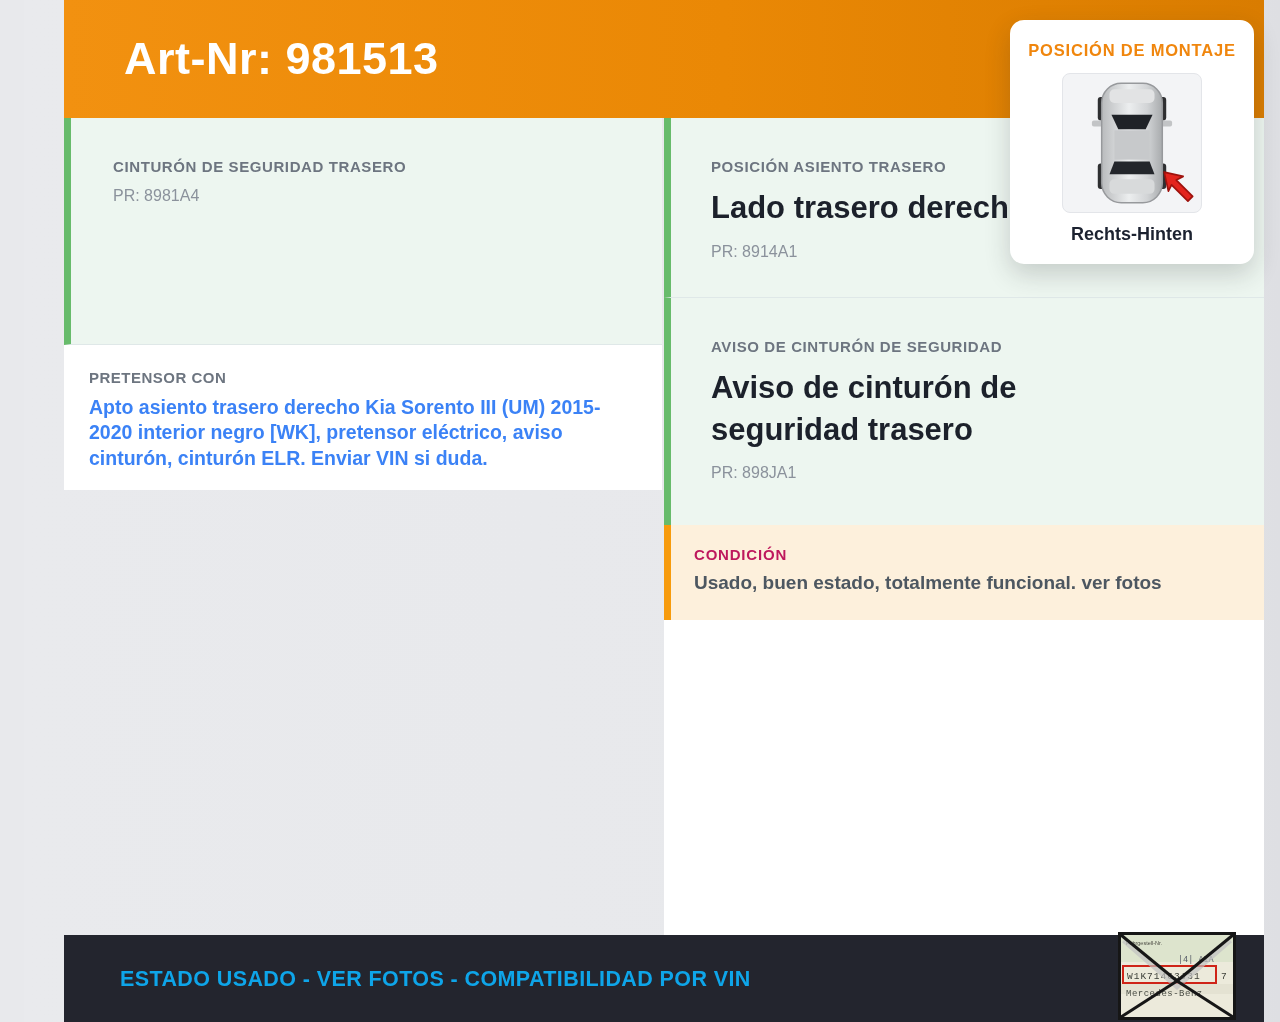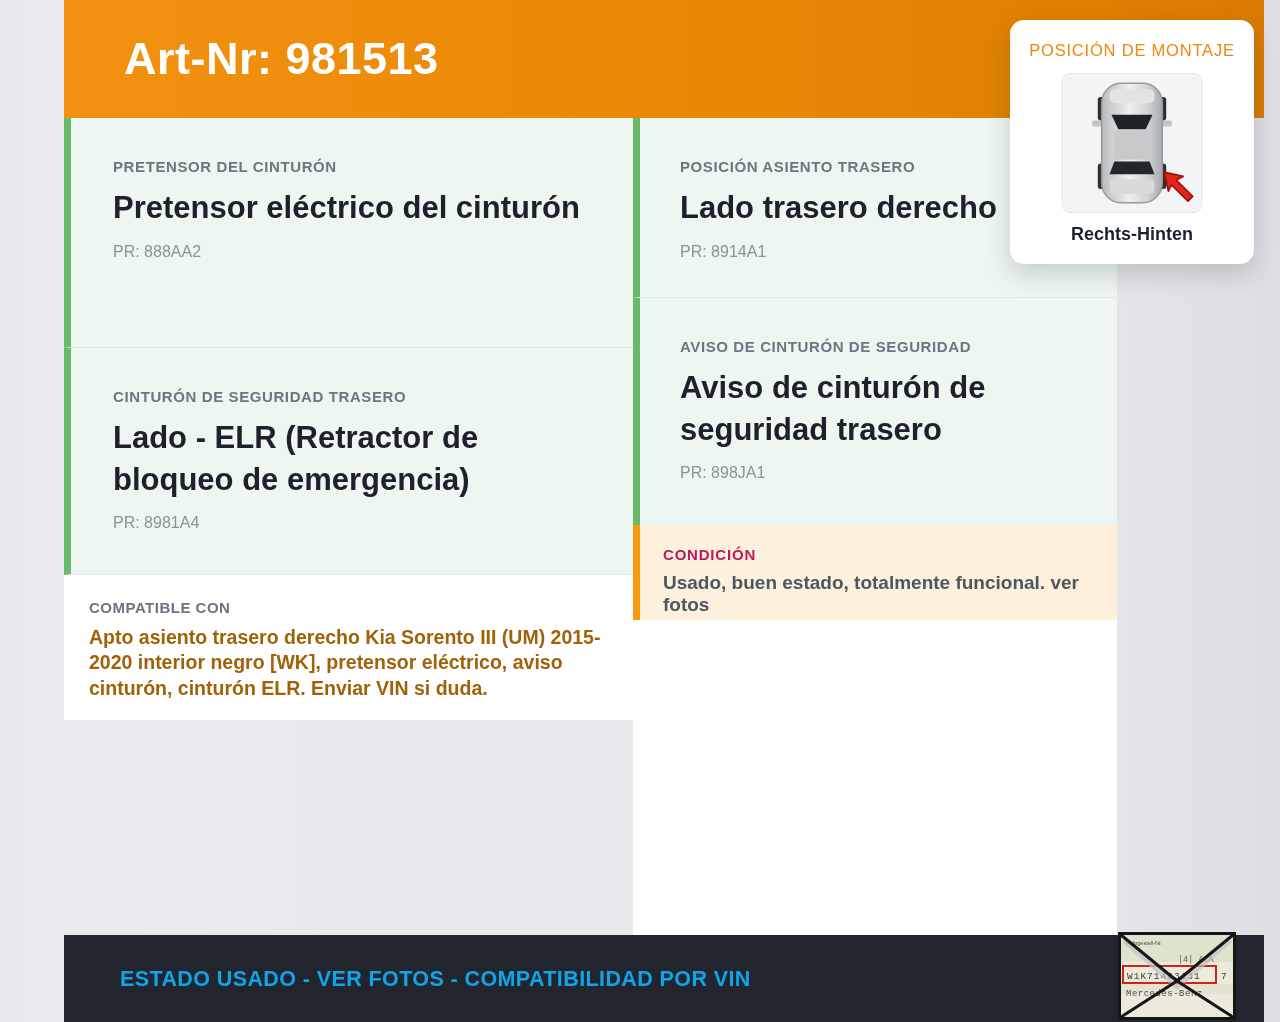--- a/index.html
+++ b/index.html
@@ -6,79 +6,73 @@
   .page{position:relative;width:1280px;height:1022px;overflow:hidden;
         font-family:"Liberation Sans",sans-serif;
         background:linear-gradient(90deg,#e9eaed 0%,#e7e8eb 80%,#dddee2 100%);margin-left:24px;}
   
   .header{position:absolute;left:40px;top:0;width:1200px;height:118px;
           background:linear-gradient(90deg,#f29110 0%,#ea8805 55%,#d97c00 100%);z-index:1;}
   .header h1{position:absolute;left:60px;top:50%;transform:translateY(-50%);
              margin:0;font-size:45px;font-weight:800;color:#ffffff;letter-spacing:.5px;}
   
   .col-left{position:absolute;left:40px;top:118px;width:598px;z-index:2;}
-  .col-right{position:absolute;left:609px;top:118px;width:484px;z-index:2;}
+  .col-right{position:absolute;left:640px;top:118px;width:600px;z-index:2;}
   .spec-card{box-sizing:border-box;background:#edf6f0;border-left:7px solid #67bb6b;
              padding:40px 30px 0 42px;}
   .spec-card.divider{border-bottom:1px solid #dfe8e8;}
   .spec-label{font-size:15px;font-weight:700;color:#6d7580;letter-spacing:.6px;margin:0 0 12px;}
   .spec-title{font-size:31px;font-weight:700;color:#1c212b;line-height:1.34;margin:0 0 14px;}
   .col-left .spec-title{max-width:470px;}
   .col-right .spec-title{max-width:400px;white-space:nowrap;overflow:visible;}
   .col-right .spec-title.wrap{white-space:normal;}
   .spec-pr{font-size:16px;font-weight:400;color:#8b929c;margin:0;}
   
   .condition{box-sizing:border-box;height:95px;background:#fdf0dc;border-left:7px solid #f79b0c;
              padding:21px 24px 0 23px;}
   .condition-label{font-size:15px;font-weight:800;color:#be185d;letter-spacing:.8px;margin:0 0 9px;}
   .condition-text{font-size:19px;font-weight:600;color:#4d5761;margin:0;}
   .filler-right{height:315px;background:#ffffff;}
   
   .compatible{box-sizing:border-box;height:145px;background:#ffffff;padding:24px 28px 0 25px;}
   .compatible-label{font-size:15px;font-weight:700;color:#6d7580;letter-spacing:.5px;margin:0 0 9px;}
-  .compatible-text{font-size:19.5px;font-weight:700;color:#a16207;line-height:1.3;margin:0;max-width:548px;}
+  .compatible-text{font-size:19.5px;font-weight:700;color:#3b82f6;line-height:1.3;margin:0;max-width:548px;}
   
   .footer{position:absolute;left:40px;top:935px;width:1200px;height:87px;background:#23252e;z-index:3;}
   .footer p{position:absolute;left:56px;top:50%;transform:translateY(-50%);
             margin:0;font-size:21.5px;font-weight:800;color:#0ea5e9;letter-spacing:.4px;}
   
   .mount-card{position:absolute;left:986px;top:20px;width:244px;height:244px;background:#ffffff;
               border-radius:14px;box-shadow:0 10px 26px rgba(40,40,45,.20);z-index:5;text-align:center;
               box-sizing:border-box;padding-top:21px;}
-  .mount-title{font-size:16.5px;font-weight:400;color:#f0860d;letter-spacing:.8px;margin:0 0 13px;}
+  .mount-title{font-size:16.5px;font-weight:700;color:#f0860d;letter-spacing:.8px;margin:0 0 13px;}
   .car-box{position:relative;width:138px;height:138px;margin:0 auto 11px;background:#f3f4f6;
            border:1px solid #e3e5e9;border-radius:8px;}
   .car-box svg.car{position:absolute;left:50%;top:50%;transform:translate(-50%,-50%);}
   .arrow{position:absolute;right:2px;bottom:5px;width:38px;height:38px;}
   .mount-caption{font-size:18px;font-weight:700;color:#1c2230;margin:0;}
   
   .doc{position:absolute;left:1094px;top:932px;width:118px;height:88px;z-index:6;}
 </style>
 </head>
 <body>
 
 <div class="page">
 
   <div class="header">
     <h1>Art-Nr: 981513</h1>
   </div>
 
   <div class="col-left">
-    <div class="spec-card divider" style="height:230px">
-      <p class="spec-label">PRETENSOR DEL CINTURÓN</p>
-      <p class="spec-title">Pretensor eléctrico del cinturón</p>
-      <p class="spec-pr">PR: 888AA2</p>
-    </div>
     <div class="spec-card divider" style="height:227px">
       <p class="spec-label">CINTURÓN DE SEGURIDAD TRASERO</p>
-      <p class="spec-title">Lado - ELR (Retractor de bloqueo de emergencia)</p>
       <p class="spec-pr">PR: 8981A4</p>
     </div>
     <div class="compatible">
-      <p class="compatible-label">COMPATIBLE CON</p>
+      <p class="compatible-label">PRETENSOR CON</p>
       <p class="compatible-text">Apto asiento trasero derecho Kia Sorento III (UM) 2015-2020 interior negro [WK], pretensor eléctrico, aviso cinturón, cinturón ELR. Enviar VIN si duda.</p>
     </div>
   </div>
 
   <div class="col-right">
     <div class="spec-card divider" style="height:180px;padding-left:40px">
       <p class="spec-label">POSICIÓN ASIENTO TRASERO</p>
       <p class="spec-title">Lado trasero derecho</p>
       <p class="spec-pr">PR: 8914A1</p>
     </div>

